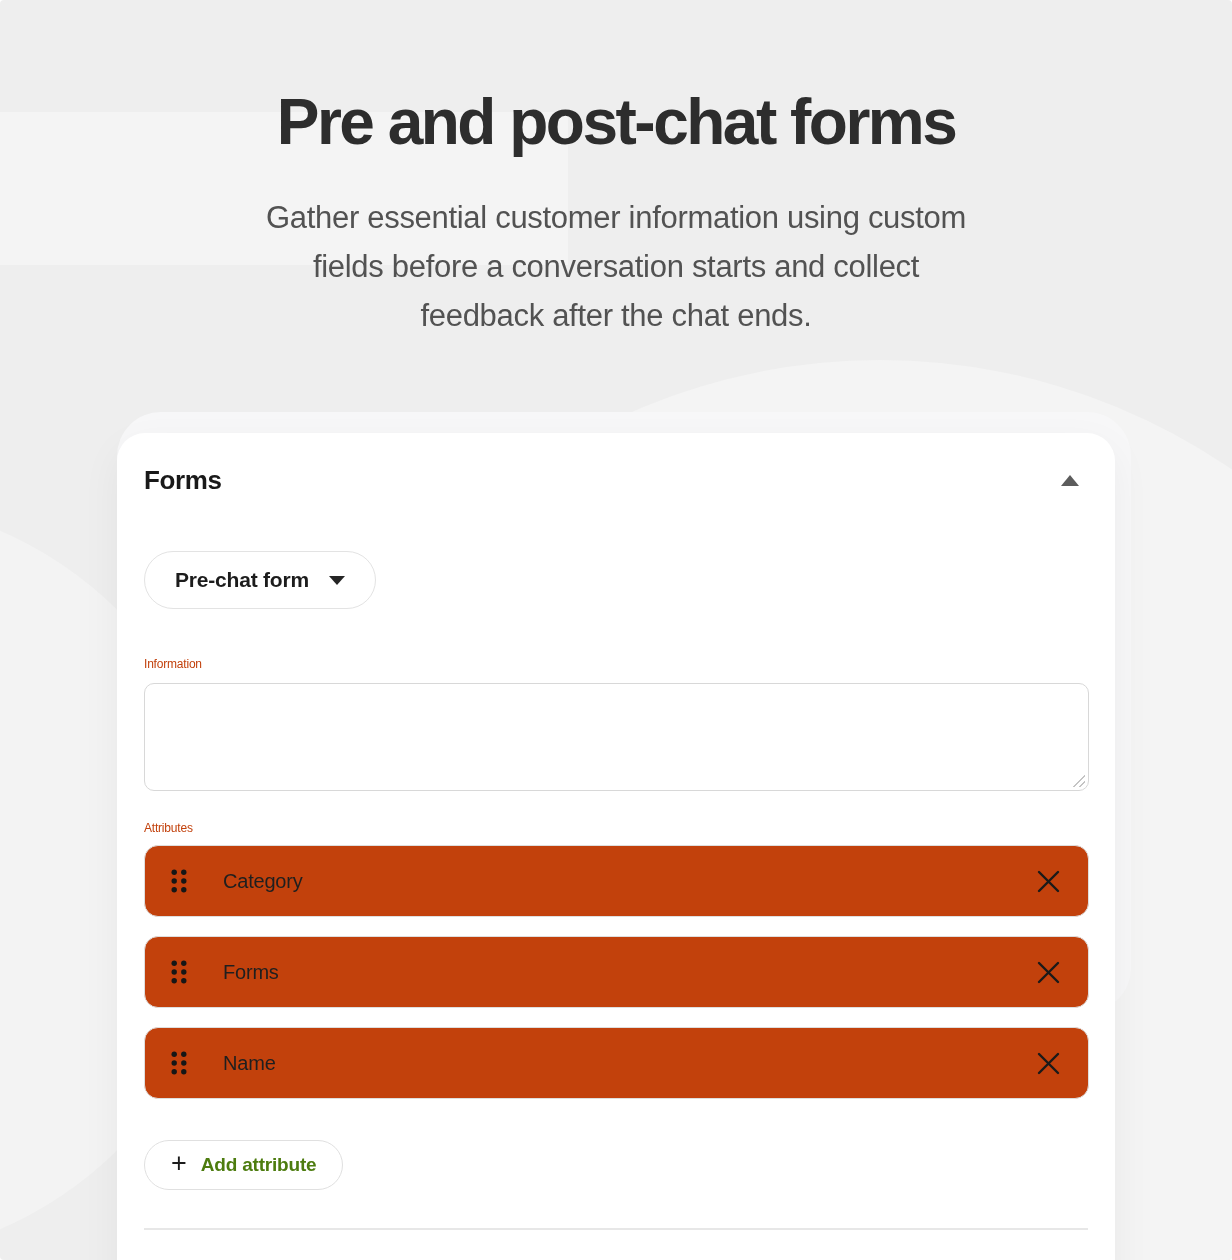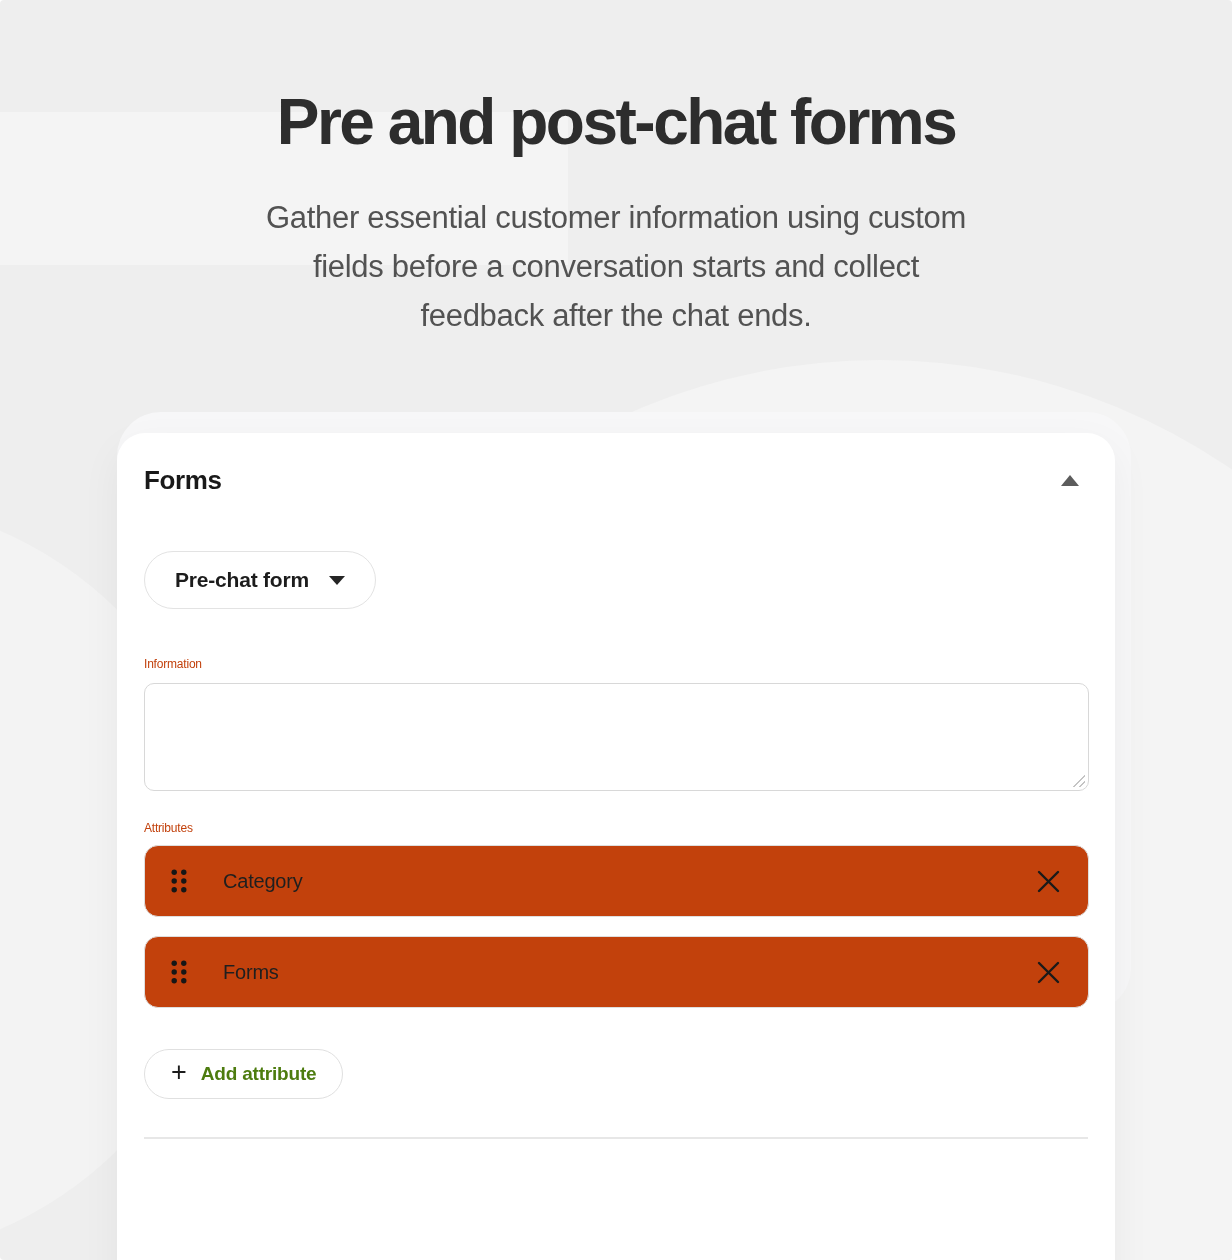--- a/index.html
+++ b/index.html
@@ -305,20 +305,38 @@
         </svg>
       </span>
       <span class="attr-name">Forms</span>
       <button class="remove-btn">
         <svg width="23" height="23" viewBox="0 0 23 23">
           <path d="M2 2 L21 21 M21 2 L2 21" stroke="#1a1a1a" stroke-width="2.4" stroke-linecap="round"></path>
         </svg>
       </button>
     </div>
 
+    <div class="attr-row">
+      <span class="drag-handle">
+        <svg width="16" height="24" viewBox="0 0 16 24">
+          <circle cx="3.2" cy="3.2" r="2.7" fill="#161616"></circle>
+            <circle cx="12.8" cy="3.2" r="2.7" fill="#161616"></circle>
+          <circle cx="3.2" cy="12" r="2.7" fill="#161616"></circle>
+            <circle cx="12.8" cy="12" r="2.7" fill="#161616"></circle>
+          <circle cx="3.2" cy="20.8" r="2.7" fill="#161616"></circle>
+            <circle cx="12.8" cy="20.8" r="2.7" fill="#161616"></circle>
+        </svg>
+      </span>
+      <span class="attr-name">Name</span>
+      <button class="remove-btn">
+        <svg width="23" height="23" viewBox="0 0 23 23">
+          <path d="M2 2 L21 21 M21 2 L2 21" stroke="#1a1a1a" stroke-width="2.4" stroke-linecap="round"></path>
+        </svg>
+      </button>
+    </div>
 
     <button class="add-btn">
       <span class="plus">+</span>
       <span class="add-btn-label">Add attribute</span>
     </button>
 
     <hr class="divider">
 
   </div>
 </div>

